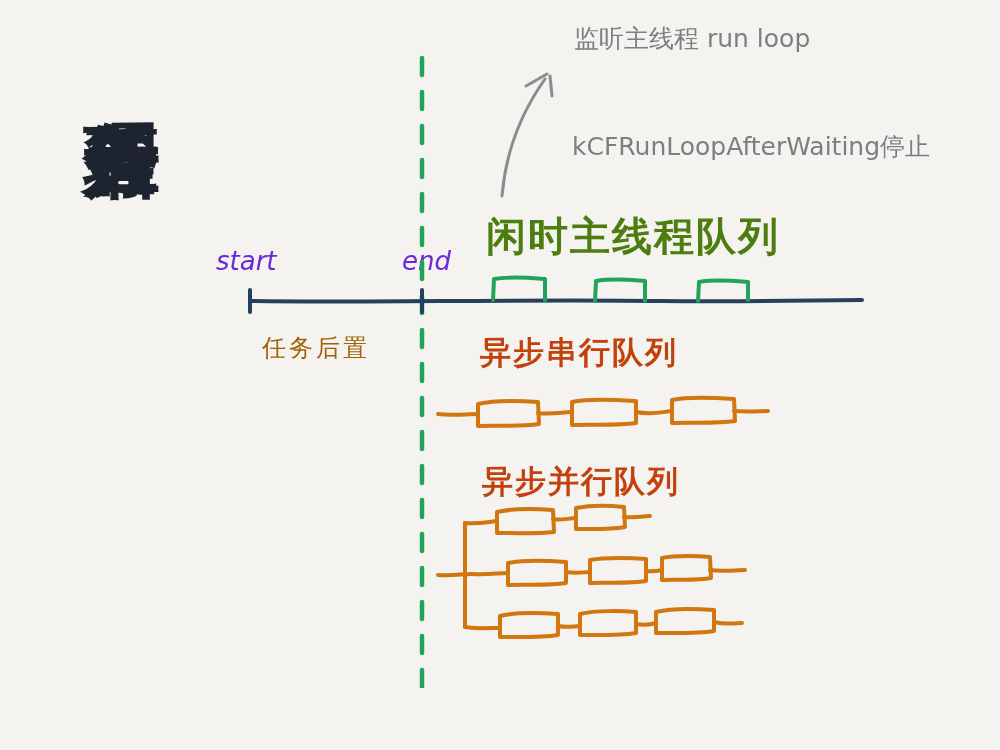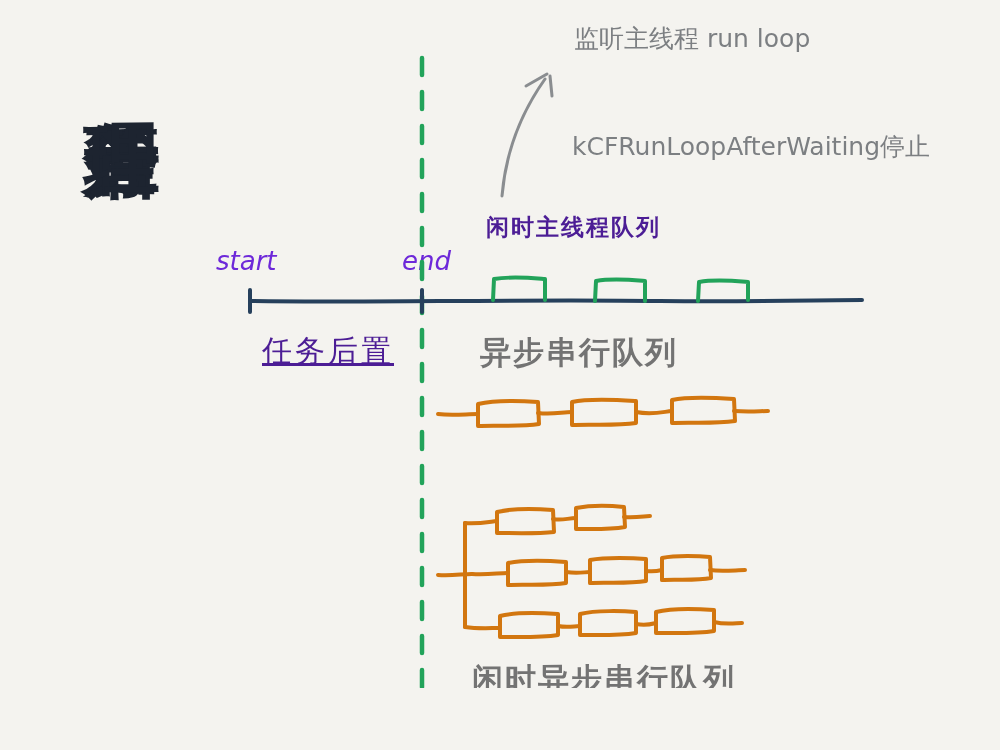--- a/index.html
+++ b/index.html
@@ -50,34 +50,33 @@
     font-family: "DejaVu Sans", sans-serif;
   }
   .axis-label {
     color: #6d28d9;
     font-size: 26px;
     font-family: "DejaVu Sans", sans-serif;
     font-style: italic;
     font-weight: 500;
   }
   .gray-cjk {
-    color: #4c1d95;
-    font-size: 30px;
+    color: #a16207;
+    font-size: 24px;
     font-weight: 500;
     letter-spacing: 3px;
-    text-decoration: underline;
   }
   .green-cjk {
-    color: #4c1d95;
-    font-size: 23px;
+    color: #4d7c0f;
+    font-size: 40px;
     font-weight: 600;
     letter-spacing: 2px;
   }
   .orange-cjk {
-    color: #737373;
+    color: #c2410c;
     font-size: 31px;
     font-weight: 600;
     letter-spacing: 2px;
   }
   .anno1 { left: 574px; top: 26px; }
   .anno2 { left: 586px; top: 80px; }
   .anno3 { left: 572px; top: 134px; }
   #lbl-start { left: 216px; top: 248px; }
   #lbl-end   { left: 402px; top: 248px; }
   #lbl-defer { left: 262px; top: 336px; }
@@ -95,21 +94,21 @@
 
   <div class="txt anno anno1">监听主线程 run loop</div>
   <div class="txt anno anno3">kCFRunLoopAfterWaiting停止</div>
 
   <div class="txt axis-label" id="lbl-start">start</div>
   <div class="txt axis-label" id="lbl-end">end</div>
   <div class="txt gray-cjk" id="lbl-defer">任务后置</div>
 
   <div class="txt green-cjk" id="lbl-idle-main">闲时主线程队列</div>
   <div class="txt orange-cjk" id="lbl-serial">异步串行队列</div>
-  <div class="txt orange-cjk" id="lbl-idle-serial">闲时异步串行队列</div>
+  <div class="txt orange-cjk" id="lbl-parallel">异步并行队列</div>
 
   <svg class="layer" viewBox="0 0 1000 750">
 
     <g stroke="#8a8d90" stroke-width="3" fill="none" stroke-linecap="round" stroke-linejoin="round">
       <path d="M 502 196 C 505 160, 516 120, 545 79"></path>
       <path d="M 526 86 L 547 74"></path>
       <path d="M 550 76 L 552 96"></path>
     </g>
 
     <g stroke="#22a35a" stroke-width="4.5" stroke-linecap="round" stroke-dasharray="17 17">

